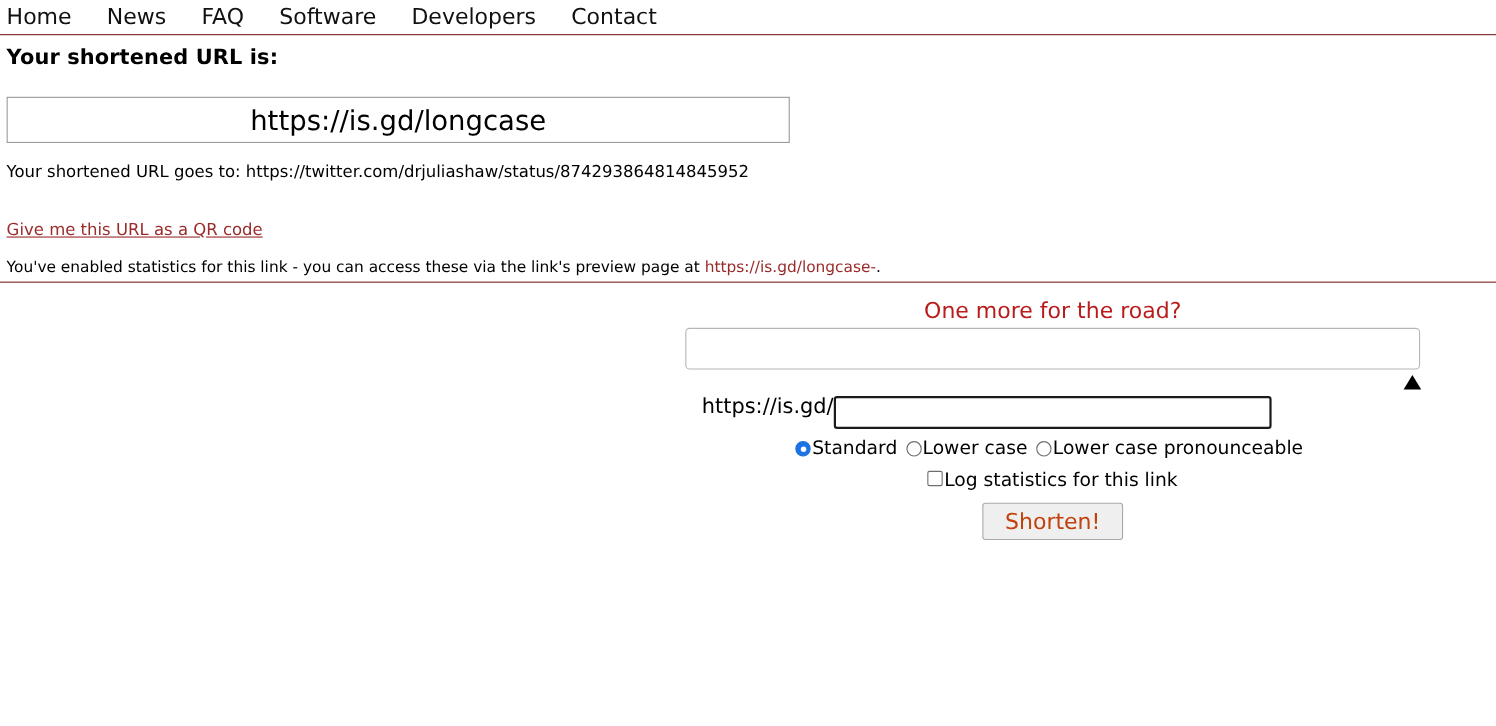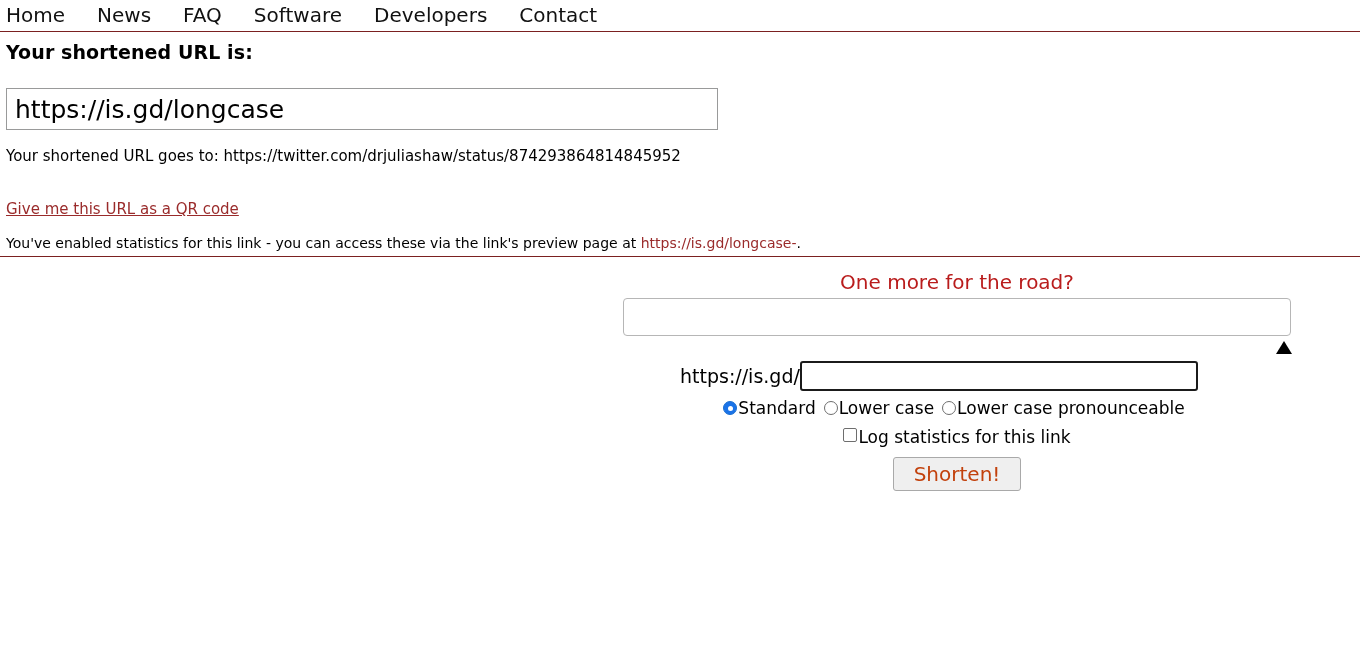--- a/index.html
+++ b/index.html
@@ -75,20 +75,21 @@
     box-sizing: border-box;
     border: 1px solid #999a9a;
     background: #ffffff;
     font-family: "DejaVu Sans", "Liberation Sans", sans-serif;
     font-size: 25px;
     line-height: 40px;
     color: #000000;
     padding: 0 8px;
     outline: none;
     border-radius: 0;
+    text-align: center;
   }
 
   #goes-to {
     position: absolute;
     left: 6px;
     top: 147px;
     font-size: 15px;
     color: #000000;
     white-space: nowrap;
   }
@@ -155,24 +156,23 @@
     height: 0;
     font-size: 0;
     line-height: 0;
     border-left: 8px solid transparent;
     border-right: 8px solid transparent;
     border-bottom: 13px solid #000000;
   }
 
   #slug-row {
     position: absolute;
-    left: 680px;
+    left: 638px;
     top: 360px;
     display: flex;
-    align-items: center;
     height: 32px;
   }
   #slug-prefix {
     font-size: 19px;
     line-height: 19px;
     color: #000000;
     white-space: nowrap;
   }
   #slug-input {
     width: 398px;

